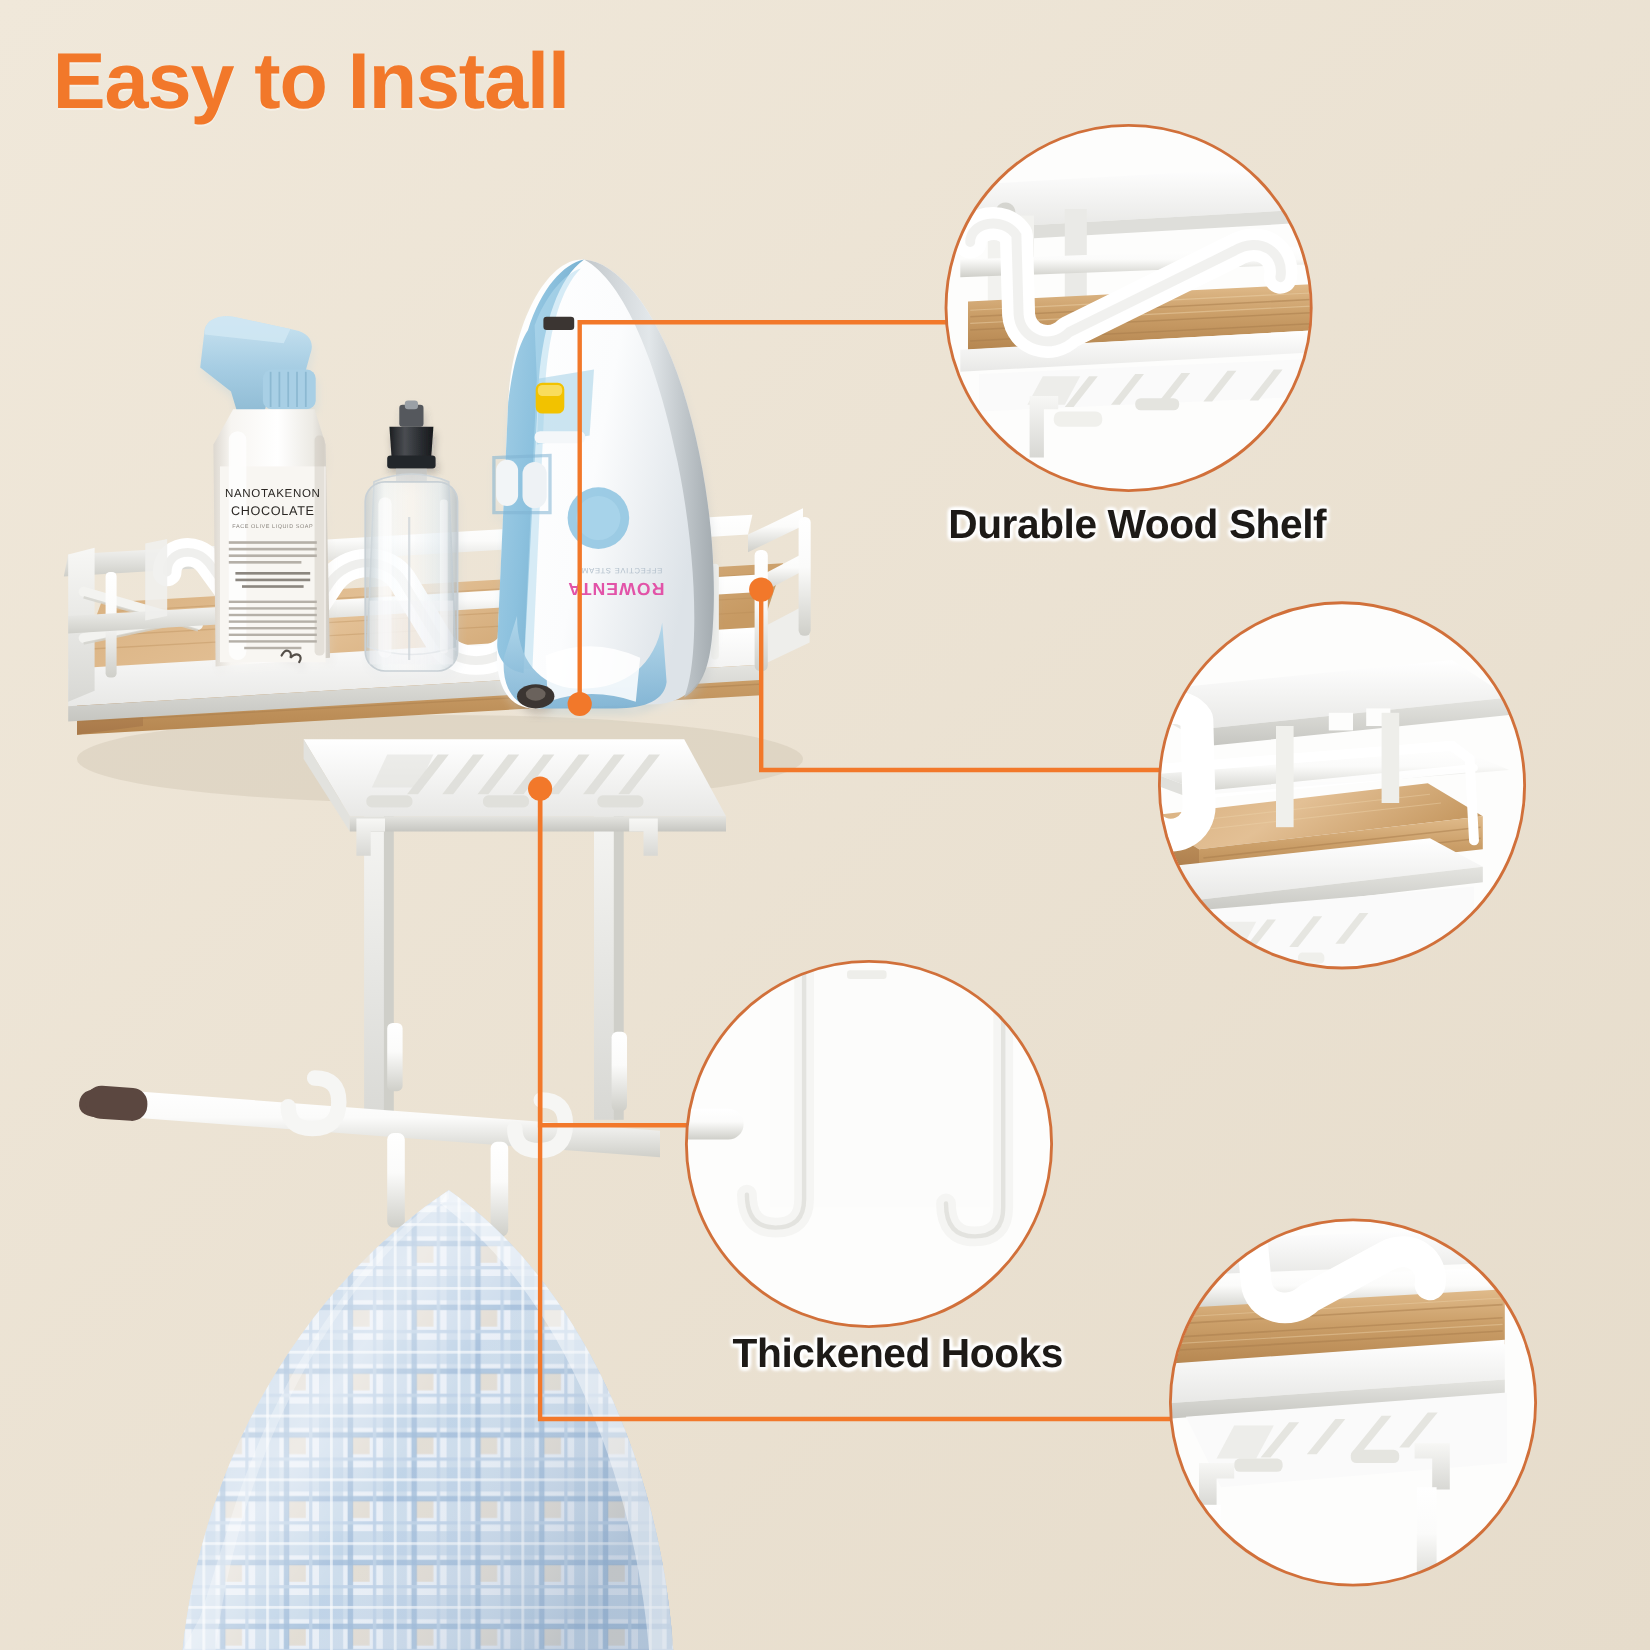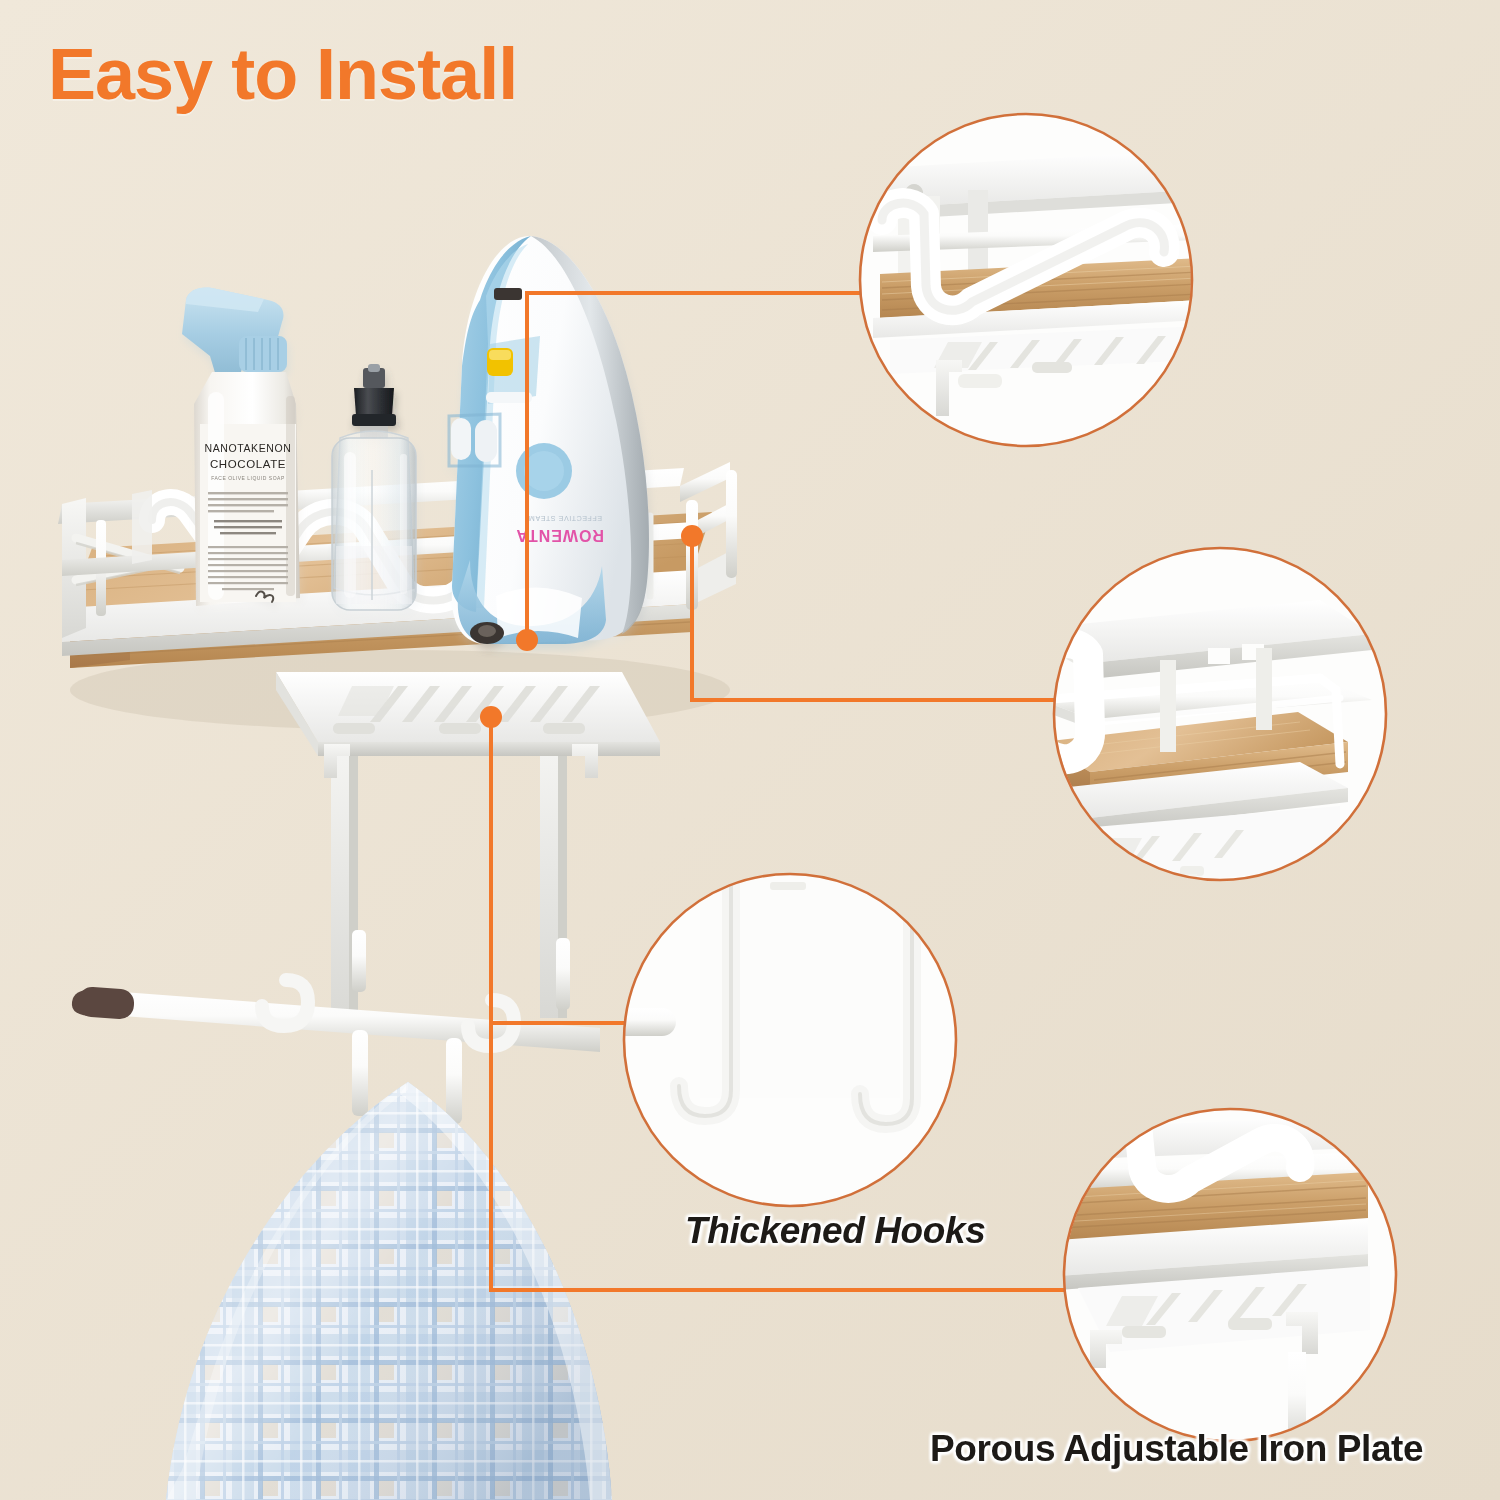--- a/index.html
+++ b/index.html
@@ -22,21 +22,21 @@
   .lbl{
     position:absolute;
     font-size:37px;font-weight:bold;color:#1d1a17;
     white-space:nowrap;letter-spacing:-.4px;
     text-shadow:
       -2px 0 3px #fff, 2px 0 3px #fff, 0 -2px 3px #fff, 0 2px 3px #fff,
       -2px -2px 3px #fff, 2px 2px 3px #fff, -2px 2px 3px #fff, 2px -2px 3px #fff;
   }
   #lbl0{left:862px;top:456px;}
   #lbl1{left:1054px;top:884px;}
-  #lbl2{left:685px;top:1210px;font-style:italic;}
+  #lbl2{left:666px;top:1210px;}
   #lbl3{left:930px;top:1428px;}
 </style>
 </head>
 <body>
 
 <div id="stage">
 
 <svg width="1500" height="1500" viewBox="0 0 1500 1500" xmlns="http://www.w3.org/2000/svg">
   <defs>
 
@@ -609,16 +609,16 @@
       <rect x="1092" y="1368" width="18" height="86" fill="url(#barG)"></rect>
       <rect x="1288" y="1352" width="18" height="100" fill="url(#barG)"></rect>
     </g>
     <circle cx="1230" cy="1275" r="166" fill="none" stroke="#d1703a" stroke-width="2.6"></circle>
   </g>
 
 </svg>
 
 <div class="ttl">Easy to Install</div>
 
+<div class="lbl" id="lbl0">Durable Wood Shelf</div>
 <div class="lbl" id="lbl2">Thickened Hooks</div>
-<div class="lbl" id="lbl3">Porous Adjustable Iron Plate</div>
 
 </div>
 
 </body></html>

